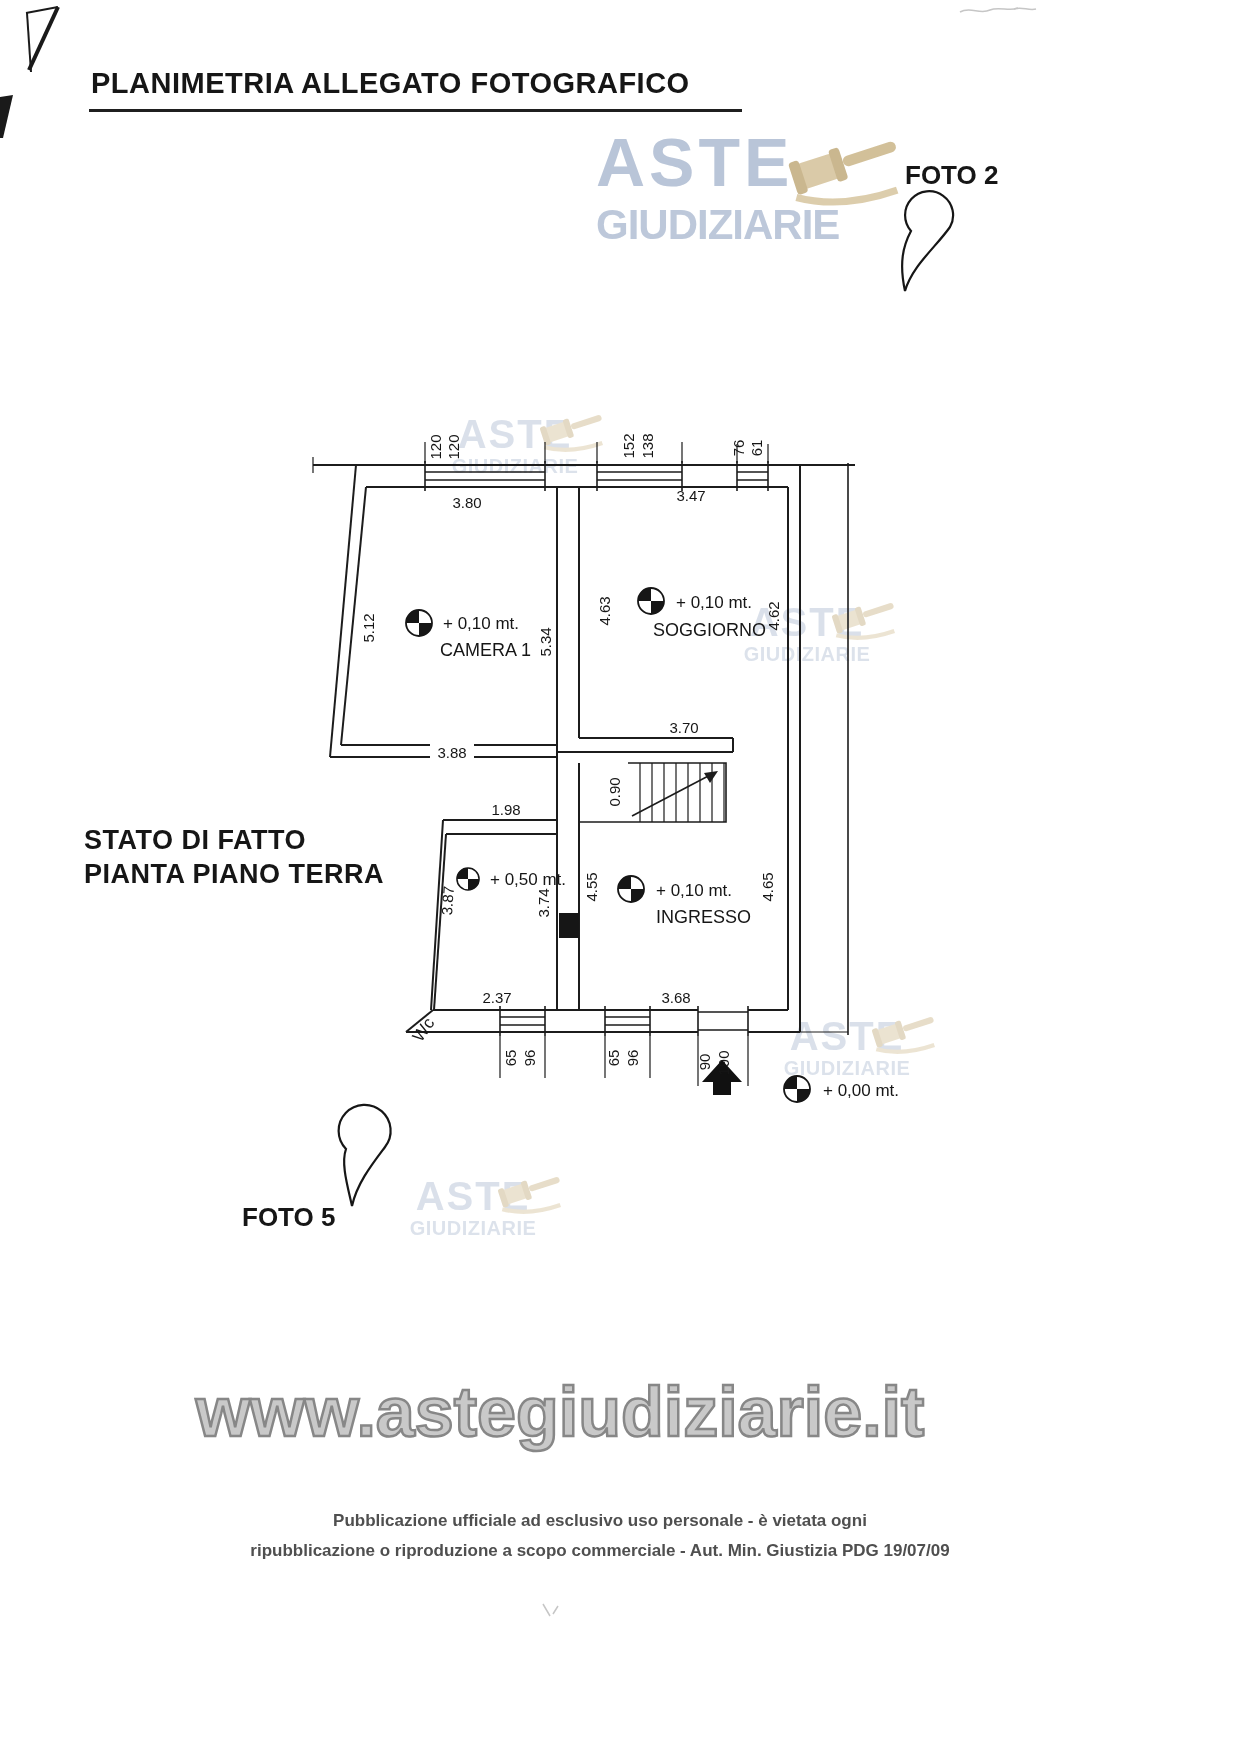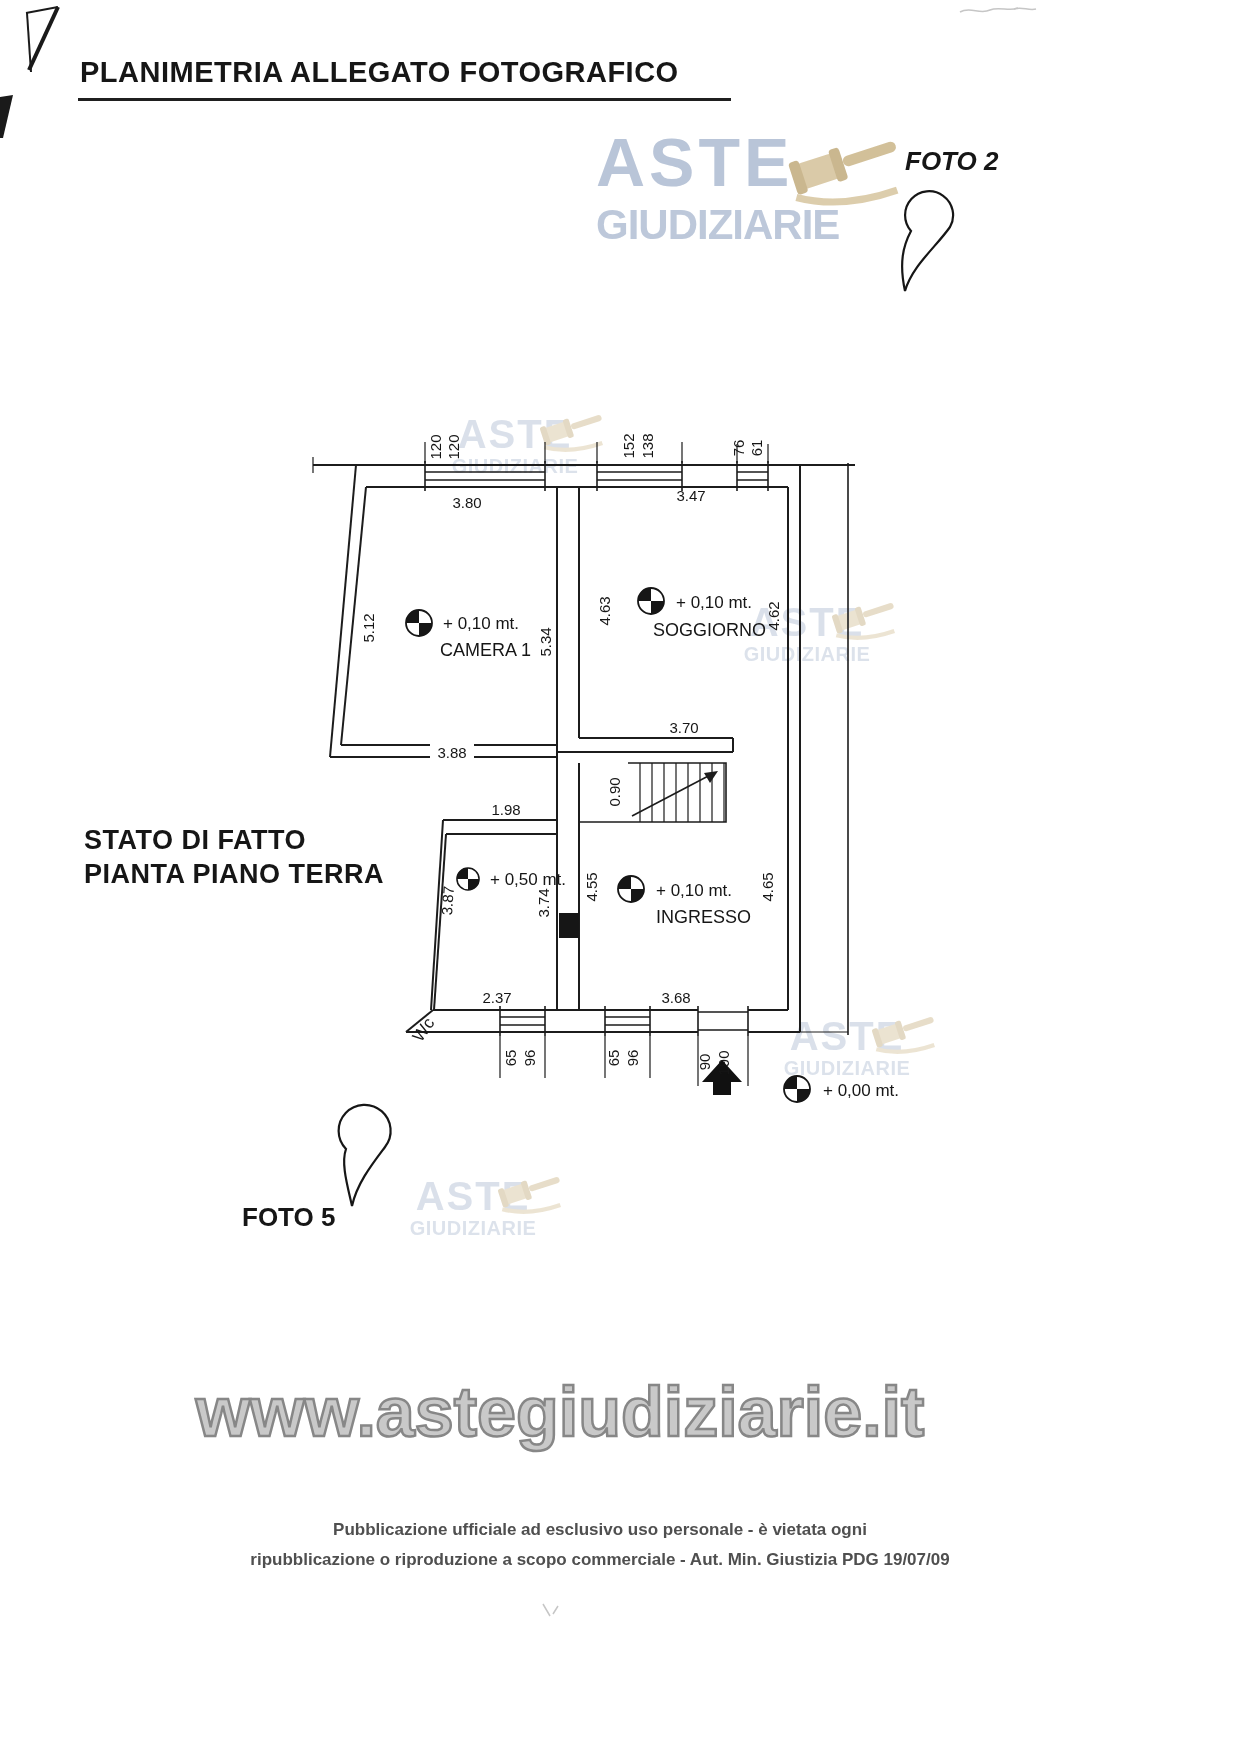--- a/index.html
+++ b/index.html
@@ -1,41 +1,41 @@
 <!DOCTYPE html>
 <html><head>
 <meta charset="utf-8">
 <style>
   html,body{margin:0;padding:0;background:#e9e9e9;}
   .page{position:relative;width:1240px;height:1755px;background:#ffffff;overflow:hidden;
         font-family:"Liberation Sans",sans-serif;color:#161616;}
   .abs{position:absolute;font-weight:bold;}
 
-  .title{left:78px;top:56px;font-size:29px;font-weight:bold;letter-spacing:.5px;margin:0;
+  .title{left:78px;top:56px;font-size:29px;font-weight:bold;letter-spacing:.5px;margin:11px;
          padding:0 52px 9px 2px;border-bottom:3px solid #1f1f1f;white-space:nowrap;z-index:4;}
 
   
   .brand{z-index:1;}
   .brand .aste{font-size:68px;line-height:1;letter-spacing:4px;color:#b6c2d6;}
   .brand .giud{font-size:42px;line-height:1;letter-spacing:-1px;color:#bac6d9;margin-top:8px;}
   .brand-main{left:596px;top:128px;width:320px;opacity:.95;}
   .brand-main .gavel{position:absolute;left:186px;top:6px;width:132px;height:74px;}
 
   .wm{width:190px;text-align:center;opacity:.5;z-index:1;}
   .wm .aste{font-size:40px;line-height:1;letter-spacing:2px;color:#b6c2d6;}
   .wm .giud{font-size:20px;line-height:1.2;letter-spacing:.5px;color:#bac6d9;}
   .wm .gavel{position:absolute;left:116px;top:-4px;width:76px;height:44px;}
 
   .foto{font-size:26px;font-weight:bold;z-index:4;white-space:nowrap;}
   .caption{left:84px;top:824px;font-size:27px;font-weight:bold;letter-spacing:.5px;line-height:1.25;z-index:4;}
 
   .url-wm{left:-60px;top:1372px;width:1240px;text-align:center;font-size:70px;font-weight:bold;
           color:#c9c9c9;-webkit-text-stroke:2.5px #878787;z-index:2;white-space:nowrap;}
 
-  .footer{left:0;top:1506px;width:1200px;text-align:center;font-size:17px;line-height:1.75;color:#4f4f4f;z-index:4;margin-top:9px;}
+  .footer{left:0;top:1506px;width:1200px;text-align:center;font-size:17px;line-height:1.75;color:#4f4f4f;z-index:4;}
 
   #plan{position:absolute;left:0;top:0;z-index:3;pointer-events:none;}
   #plan text{font-family:"Liberation Sans",sans-serif;fill:#161616;}
 </style>
 </head>
 <body>
 
 <div class="page">
 
   <h1 class="abs title">PLANIMETRIA ALLEGATO FOTOGRAFICO</h1>
@@ -47,21 +47,21 @@
         <rect x="14" y="16" width="32" height="22" rx="4" fill="#d9c8a4"></rect>
         <rect x="8" y="13" width="9" height="28" rx="3" fill="#c8b48a"></rect>
         <rect x="43" y="13" width="9" height="28" rx="3" fill="#c8b48a"></rect>
         <rect x="52" y="22" width="46" height="9" rx="4.5" fill="#d0bd94"></rect>
       </g>
       <path d="M12 52 Q50 62 96 46" stroke="#dbcba8" stroke-width="6" fill="none"></path>
     </svg>
     <div class="giud">GIUDIZIARIE</div>
   </div>
 
-  <div class="abs foto" style="left:905px;top:146px;font-style:italic;">FOTO 2</div>
+  <div class="abs foto" style="left:905px;top:160px;">FOTO 2</div>
   <div class="abs foto" style="left:242px;top:1202px;">FOTO 5</div>
 
   <div class="abs caption">
     <div>STATO DI FATTO</div>
     <div>PIANTA PIANO TERRA</div>
   </div>
 
   <div class="abs wm" style="left:420px;top:414px;">
     <div class="aste">ASTE</div>
     <svg class="gavel" viewBox="0 0 110 60">

